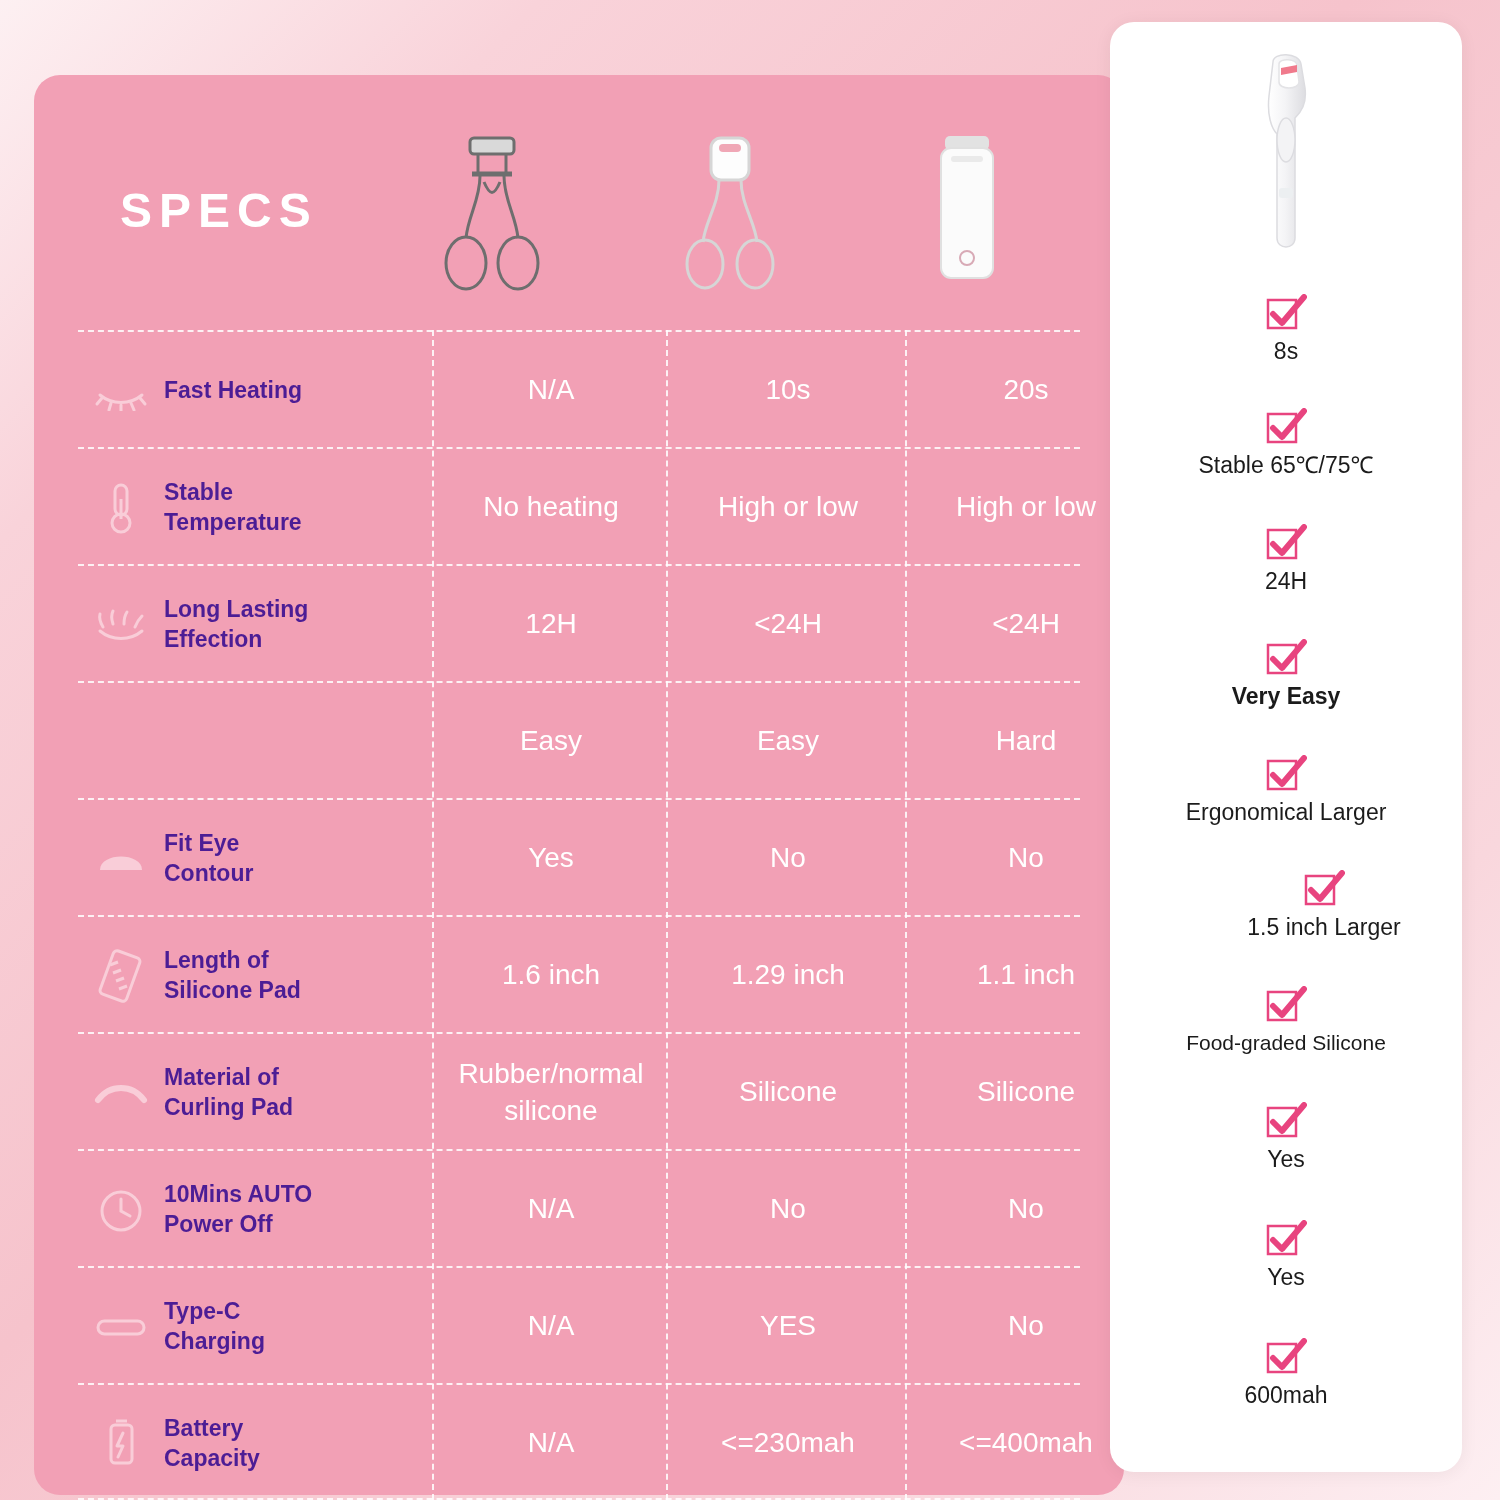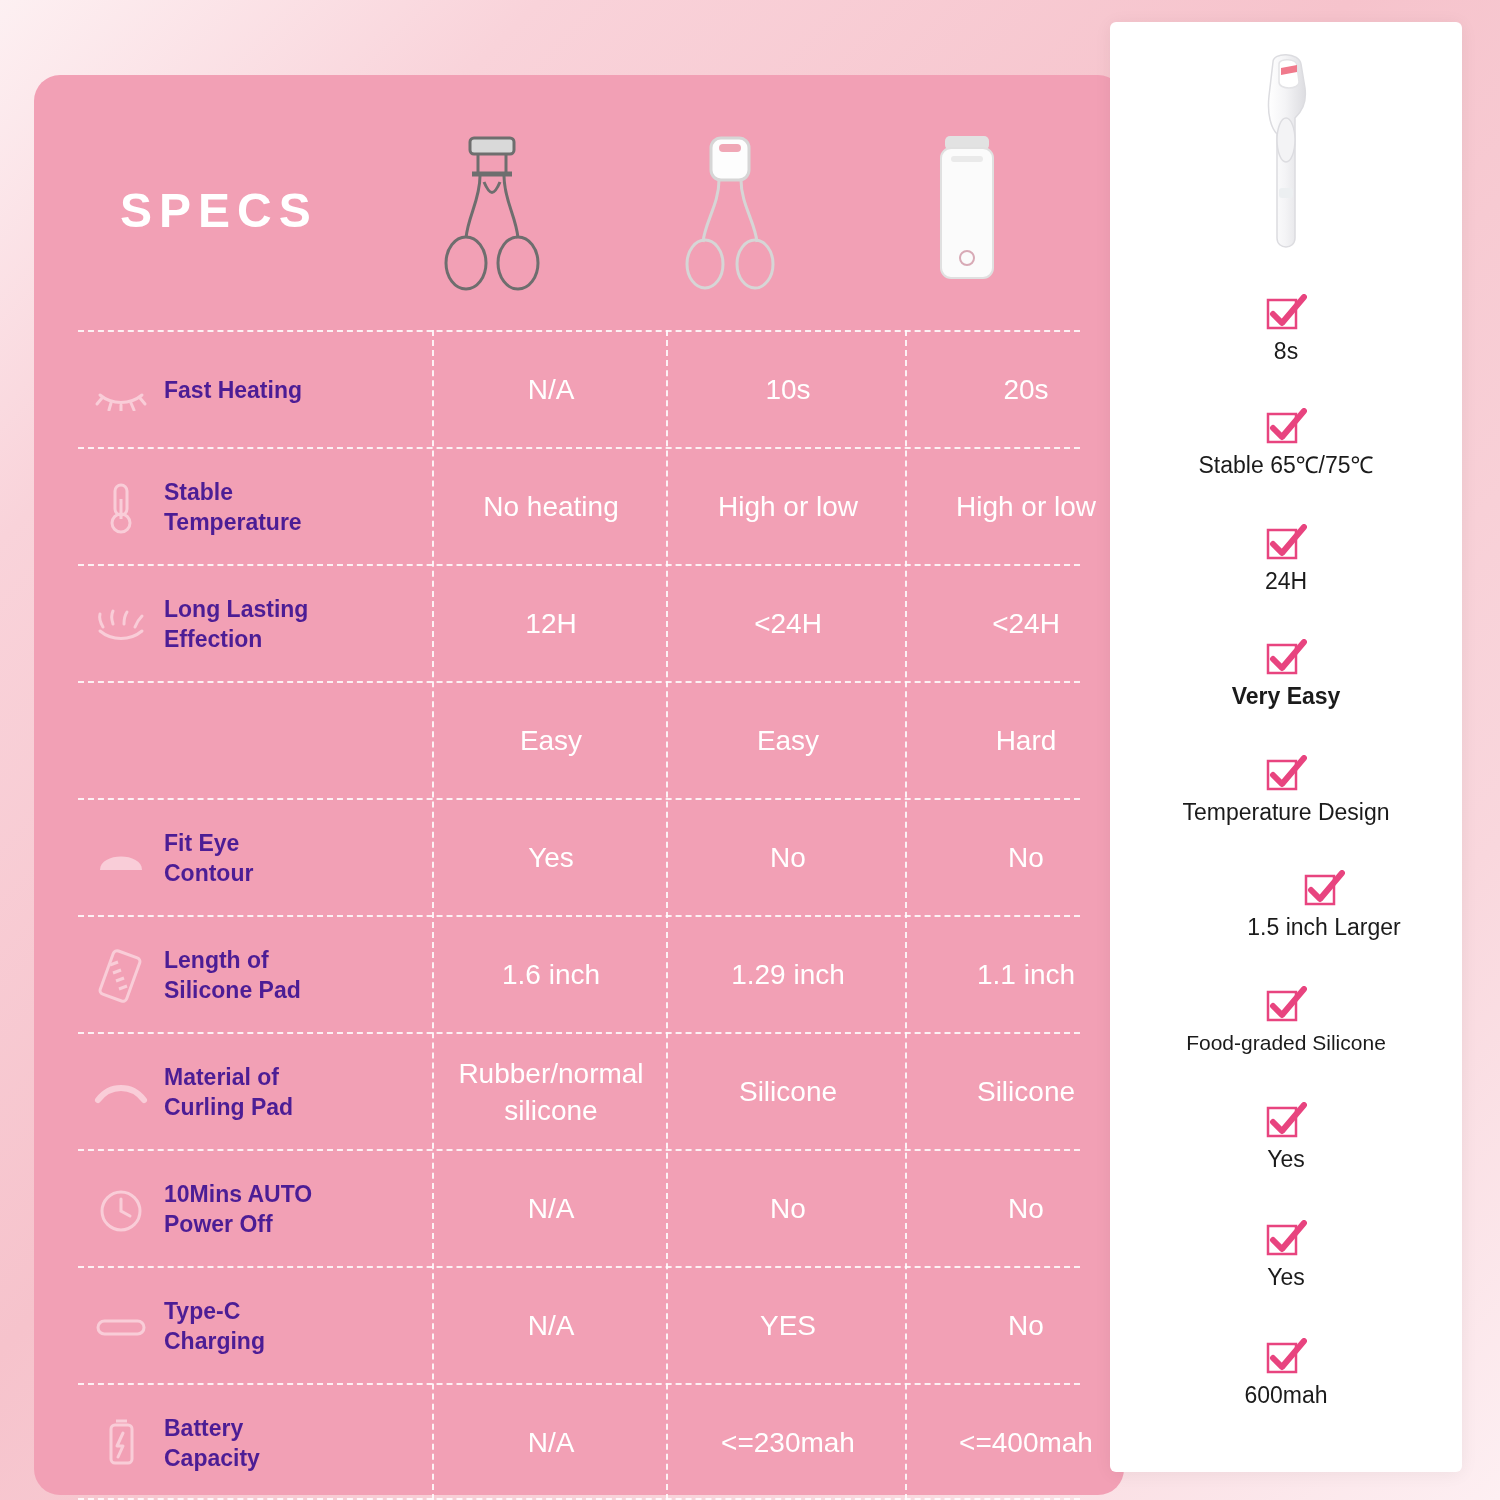--- a/index.html
+++ b/index.html
@@ -123,21 +123,21 @@
   .v3 { left: 871px; }
 
   
   #product-card {
     position: absolute;
     left: 1110px;
     top: 22px;
     width: 352px;
     height: 1450px;
     background: #ffffff;
-    border-radius: 6px;
+    border-radius: 24px;
     box-shadow: 0 2px 18px rgba(0,0,0,0.06);
   }
   .product-image {
     position: absolute;
     left: 0;
     top: 18px;
     width: 352px;
     height: 230px;
     display: flex;
     align-items: center;
@@ -433,21 +433,21 @@
       <path d="M8 20 L17 29 L39 3" fill="none" stroke="#e8447f" stroke-width="6" stroke-linecap="round" stroke-linejoin="round"></path>
     </svg>
     <div class="btext">Very Easy</div>
   </div>
 
   <div class="benefit" style="top:733px;">
     <svg class="chk" viewBox="0 0 42 38">
       <rect x="3" y="6" width="28" height="28" fill="none" stroke="#e8447f" stroke-width="2.5"></rect>
       <path d="M8 20 L17 29 L39 3" fill="none" stroke="#e8447f" stroke-width="6" stroke-linecap="round" stroke-linejoin="round"></path>
     </svg>
-    <div class="btext">Temperature Design</div>
+    <div class="btext">Ergonomical Larger</div>
   </div>
 
   <div class="benefit" style="top:848px;margin-left:38px;">
     <svg class="chk" viewBox="0 0 42 38">
       <rect x="3" y="6" width="28" height="28" fill="none" stroke="#e8447f" stroke-width="2.5"></rect>
       <path d="M8 20 L17 29 L39 3" fill="none" stroke="#e8447f" stroke-width="6" stroke-linecap="round" stroke-linejoin="round"></path>
     </svg>
     <div class="btext">1.5 inch Larger</div>
   </div>
 

